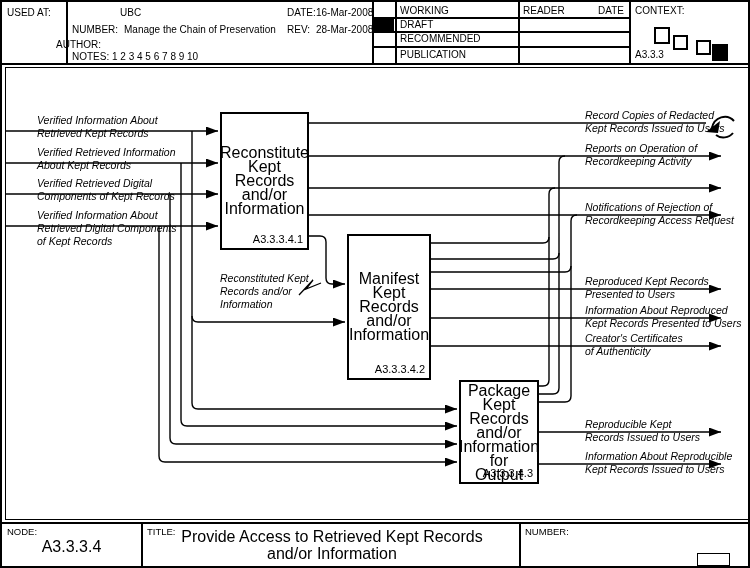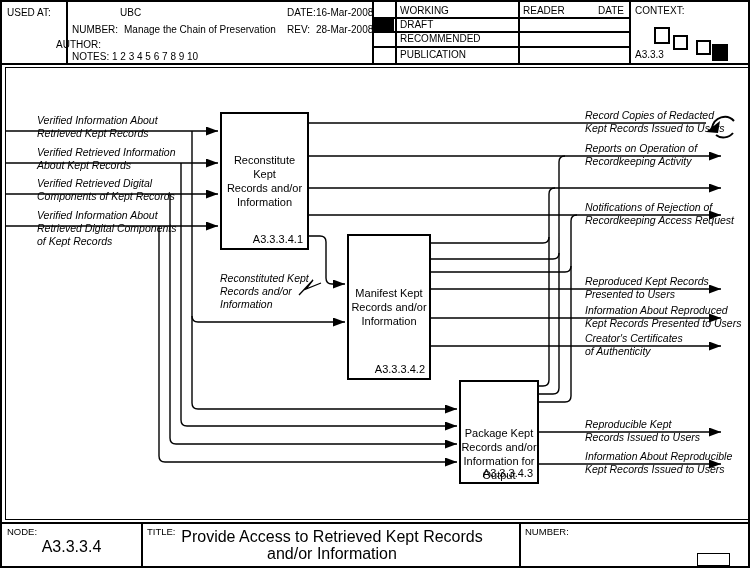--- a/index.html
+++ b/index.html
@@ -12,21 +12,21 @@
   .abs{position:absolute;}
   .hline{position:absolute;background:#000;height:2px;}
   .vline{position:absolute;background:#000;width:2px;}
   .hdr-small{font-size:10px;line-height:12px;white-space:nowrap;}
   .lbl{font-size:10.5px;line-height:13px;white-space:pre-line;font-style:italic;}
   .main-frame{position:absolute;left:3px;top:65px;width:742px;height:451px;border:1.5px solid #000;}
   .activity-box{
     position:absolute;background:#fff;border:2.5px solid #000;box-sizing:border-box;
     display:flex;align-items:center;justify-content:center;text-align:center;
   }
-  .activity-box .box-label{font-size:11px;line-height:14px;white-space:pre-line;}
+  .activity-box .box-label{font-size:16px;line-height:14px;white-space:pre-line;}
   .activity-box .box-code{position:absolute;right:4px;bottom:3px;font-size:11px;}
   .ctx-sq{position:absolute;border:2px solid #000;background:#fff;box-sizing:border-box;}
   .ctx-sq.filled{background:#000;}
   .footer-big{font-size:16px;line-height:17px;}
   svg{position:absolute;left:0;top:0;}
   .diagram-text{position:absolute;z-index:3;}
 </style>
 </head>
 <body>
 

